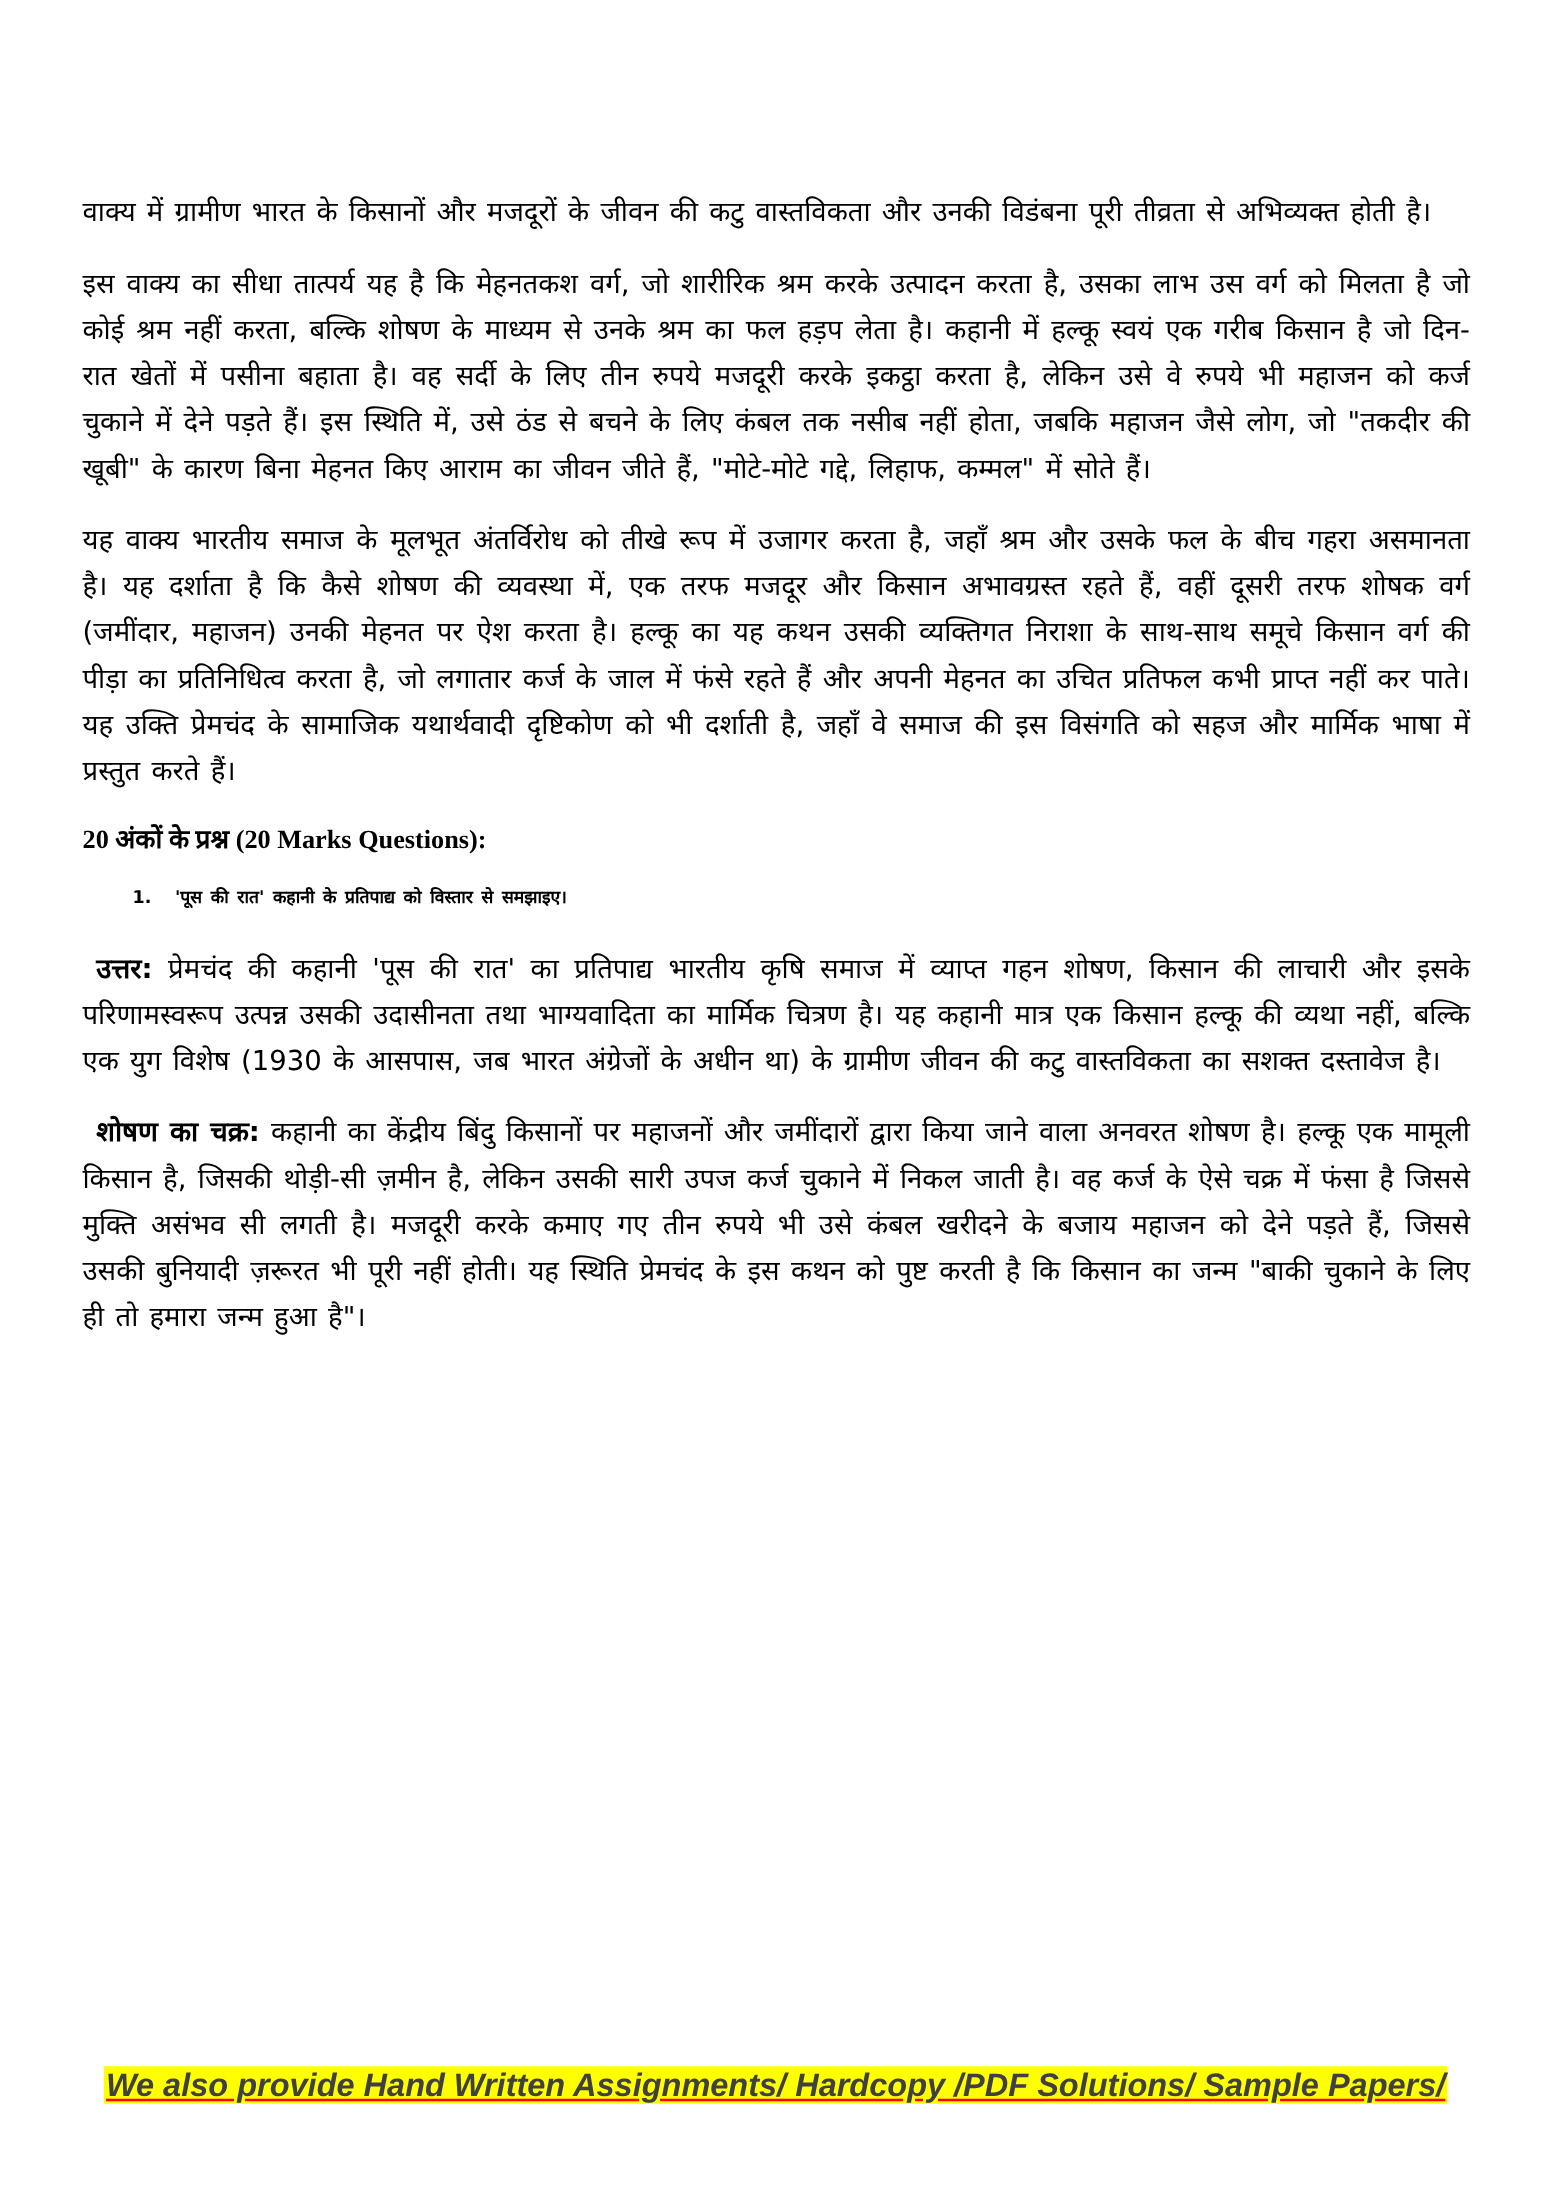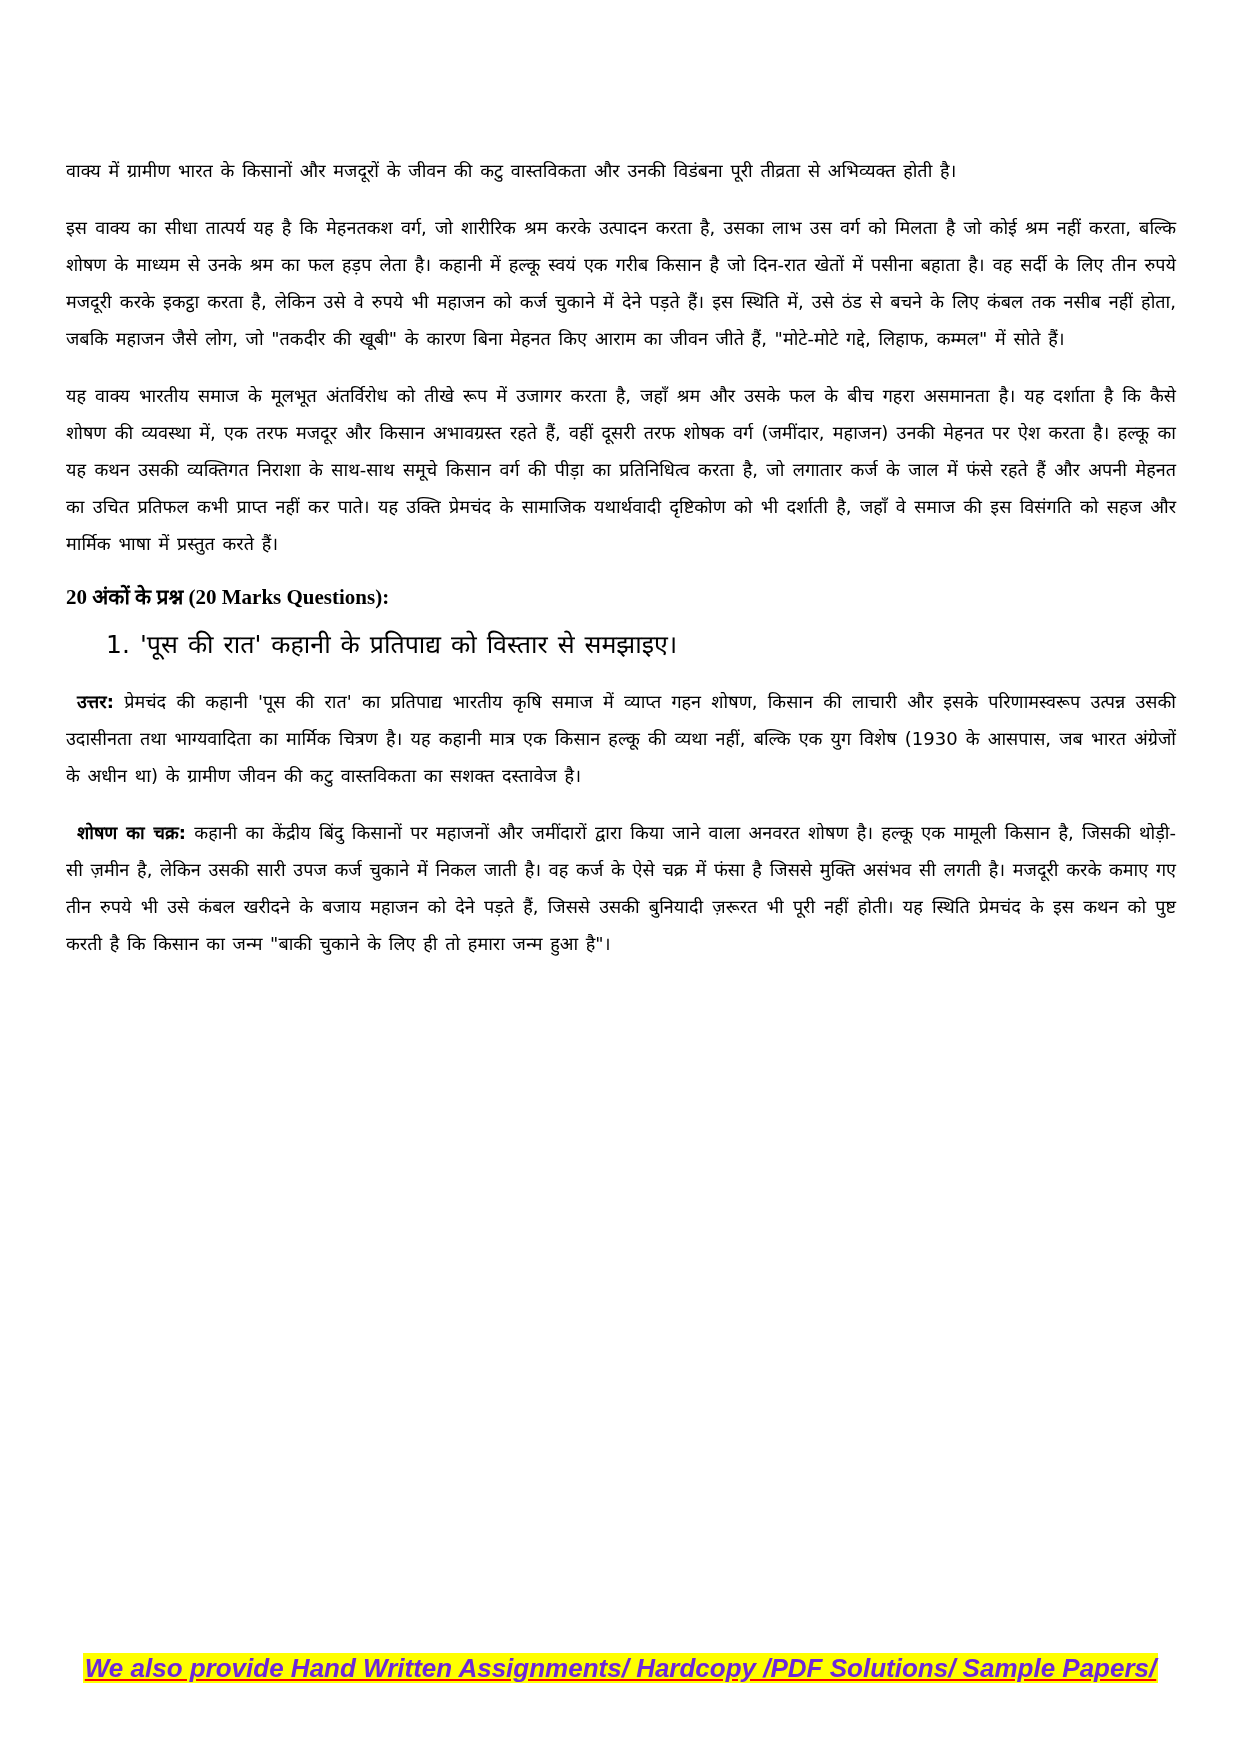--- a/index.html
+++ b/index.html
@@ -15,21 +15,21 @@
       font-family: "DejaVu Sans", "Liberation Sans", sans-serif;
       color: #000000;
     }
     .page {
       position: absolute;
       left: 66px;
       top: 152px;
       width: 1110px;
     }
     .para {
-      font-size: 18px;
+      font-size: 22px;
       line-height: 37px;
       text-align: justify;
       margin: 0 0 20px 0;
       word-spacing: 2px;
     }
     .para .lead {
       font-weight: bold;
       margin-left: 11px;
     }
     .heading {
@@ -38,42 +38,43 @@
       line-height: 30px;
       margin: 10px 0 14px 0;
       font-family: Liberation Serif, serif;
     }
     .qlist {
       margin: 0 0 20px 0;
       padding: 0;
       list-style: none;
     }
     .qitem {
-      font-size: 25px;
+      font-size: 14px;
       line-height: 37px;
       padding-left: 40px;
       position: relative;
       word-spacing: 2px;
+      font-weight: bold;
     }
     .qnum {
       display: inline-block;
       width: 34px;
     }
     .footer {
       position: absolute;
       left: 0;
       right: 0;
       top: 1650px;
       text-align: center;
       font-family: "Liberation Sans", sans-serif;
       font-size: 26px;
       font-weight: bold;
       font-style: italic;
       line-height: 36px;
-      color: #6d28d9;
+      color: #404040;
     }
     .footer span {
       background: #ffff00;
       text-decoration: underline;
       text-decoration-color: #ff0000;
       padding: 0 2px;
     }
   </style>
 </head>
 <body>

